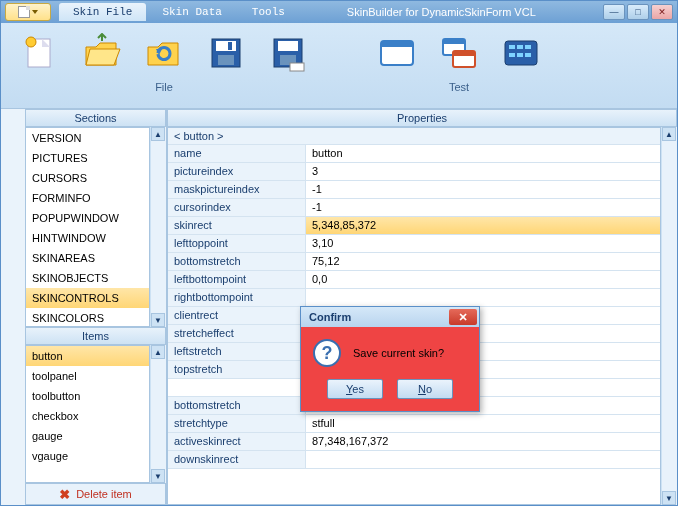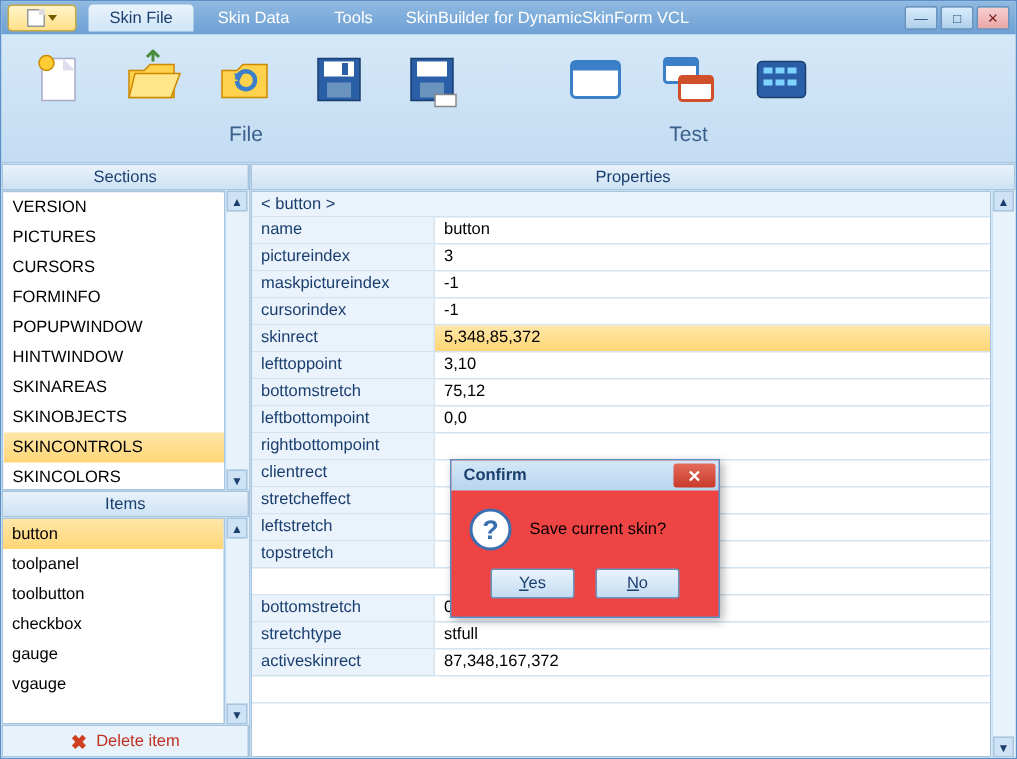--- a/index.html
+++ b/index.html
@@ -7,49 +7,49 @@
 
 .window { width: 678px; height: 506px; border: 1px solid #5a8fc8; background: linear-gradient(#cde4f7, #e8f2fb); display: flex; flex-direction: column; }
 
 .titlebar { height: 22px; background: linear-gradient(#8fb9e0, #6da0d4); display: flex; align-items: center; justify-content: space-between; padding: 0 4px; }
 .titlebar-left { display: flex; align-items: center; gap: 8px; }
 .app-dropdown { width: 46px; height: 18px; background: linear-gradient(#fff3c9, #ffe18a); border: 1px solid #c8a942; border-radius: 3px; display: flex; align-items: center; justify-content: center; gap: 2px; }
 .app-dropdown .sheet { width: 12px; height: 12px; background: #fff; border: 1px solid #999; position: relative; }
 .app-dropdown .sheet::after { content: ""; position: absolute; right: -1px; top: -1px; width: 4px; height: 4px; background: #ddd; }
 .app-dropdown .chev { width: 0; height: 0; border-left: 3px solid transparent; border-right: 3px solid transparent; border-top: 4px solid #7a5c00; }
 .tabs { display: flex; gap: 2px; }
-.tab { padding: 3px 14px; color: #fff; border-radius: 3px 3px 0 0; }
+.tab { padding: 3px 14px; color: #fff; border-radius: 3px 3px 0 0; font-family: Liberation Mono, monospace; }
 .tab.active { background: linear-gradient(#eaf3fc, #cfe5f7); color: #1a3e6e; }
-.title-text { color: #fff; }
+.title-text { color: #fff; margin-left: 40px; }
 .win-controls { display: flex; gap: 2px; }
 .win-btn { width: 22px; height: 16px; background: linear-gradient(#d9ecfb, #aecfe9); border: 1px solid #6a93bd; border-radius: 2px; display: flex; align-items: center; justify-content: center; font-size: 9px; color: #2a4d77; }
 .win-btn.close { background: linear-gradient(#f7d0d0, #eba6a6); color: #7a1a1a; }
 
 .ribbon { height: 86px; background: linear-gradient(#d5e8f8, #c3dcf2); border-bottom: 1px solid #a8c5e0; display: flex; padding: 6px 8px 2px; }
 .ribbon-group { display: flex; flex-direction: column; align-items: center; }
 .ribbon-row { display: flex; gap: 14px; align-items: center; }
-.ribbon-label { color: #3a5f8a; margin-top: 4px; font-size: 14px; }
+.ribbon-label { color: #3a5f8a; margin-top: 4px; font-size: 11px; }
 .ribbon-sep { width: 40px; }
 .ribbon-btn { width: 48px; height: 48px; display: flex; align-items: center; justify-content: center; border-radius: 3px; }
 .ribbon-btn svg { width: 40px; height: 40px; }
 
 .main { flex: 1; display: flex; background: #eaf3fb; overflow: hidden; }
 
-.left-col { width: 166px; display: flex; flex-direction: column; border-right: 1px solid #a8c5e0; }
+.left-col { width: 166px; display: flex; flex-direction: column; border-right: 1px solid #a8c5e0; padding-left: 24px; }
 .panel-header { height: 18px; background: linear-gradient(#e8f2fb, #cde2f4); border: 1px solid #a8c5e0; text-align: center; color: #1a3e6e; line-height: 17px; }
 .list { flex: 1; background: #fff; border: 1px solid #a8c5e0; overflow-y: auto; position: relative; }
 .list-item { padding: 2px 6px; color: #000; border-bottom: 0; line-height: 16px; cursor: pointer; }
 .list-item.sel { background: linear-gradient(#ffe6a8, #ffd676); }
 .delete-row { height: 22px; border: 1px solid #a8c5e0; display: flex; align-items: center; justify-content: center; gap: 6px; color: #c03020; background: #e8f2fb; }
 .delete-row .x { color: #d04020; font-weight: bold; font-size: 13px; }
 
 .right-col { flex: 1; display: flex; flex-direction: column; }
 .prop-grid { flex: 1; background: #fff; border: 1px solid #a8c5e0; overflow-y: auto; position: relative; }
 .prop-row { display: flex; height: 18px; border-bottom: 1px solid #d4e3f0; }
-.prop-name { width: 122px; padding: 2px 6px; border-right: 1px solid #d4e3f0; background: #eaf3fb; color: #1a3e6e; }
+.prop-name { width: 138px; padding: 2px 6px; border-right: 1px solid #d4e3f0; background: #eaf3fb; color: #1a3e6e; }
 .prop-val { flex: 1; padding: 2px 6px; color: #000; }
 .prop-row.sel .prop-val { background: linear-gradient(#ffe6a8, #ffd676); }
 .crumb { padding: 2px 6px; background: #eaf3fb; border-bottom: 1px solid #d4e3f0; color: #1a3e6e; }
 
 .scroll-gutter { width: 16px; background: #e8f2fb; border-left: 1px solid #cde2f4; position: relative; }
 .scroll-up, .scroll-dn { width: 14px; height: 14px; background: #cde2f4; border: 1px solid #a8c5e0; position: absolute; left: 0; display: flex; align-items: center; justify-content: center; font-size: 8px; color: #1a3e6e; }
 .scroll-up { top: 0; } .scroll-dn { bottom: 0; }
 
 
 .dialog { position: absolute; left: 300px; top: 306px; width: 180px; background: #ef4444; border: 1px solid #5a8fc8; box-shadow: 2px 2px 6px rgba(0,0,0,0.3); }
@@ -272,20 +272,21 @@
             </div>
             <div class="prop-row">
               <div class="prop-name">stretchtype</div>
               <div class="prop-val">stfull</div>
             </div>
             <div class="prop-row">
               <div class="prop-name">activeskinrect</div>
               <div class="prop-val">87,348,167,372</div>
             </div>
             <div class="prop-row">
+              <div class="prop-name">downskinrect</div>
             </div>
           </div>
         <div class="scroll-gutter">
           <div class="scroll-up">▲</div>
           <div class="scroll-dn">▼</div>
         </div>
       </div>
     </div>
   </div>
 </div>

